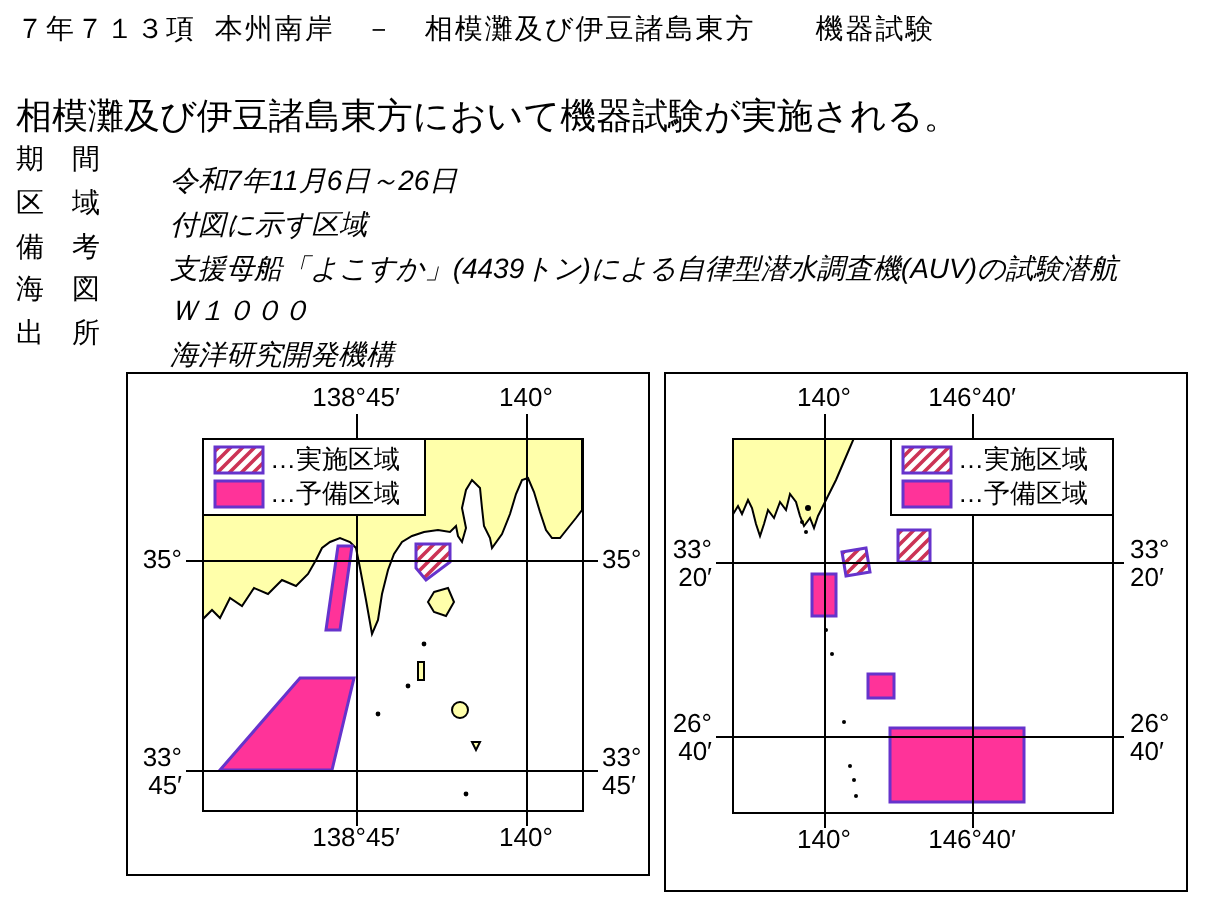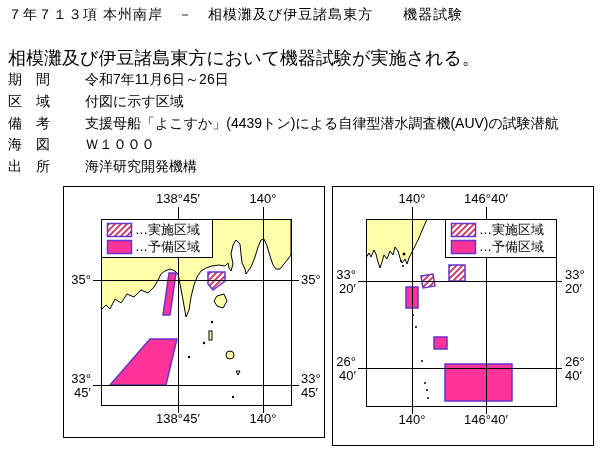--- a/index.html
+++ b/index.html
@@ -2,25 +2,25 @@
 <html><head>
 <meta charset="utf-8">
 <style>
   html,body{margin:0;padding:0;}
   body{
     width:609px;height:456px;position:relative;background:#ffffff;
     font-family:"Liberation Sans","DejaVu Sans",sans-serif;color:#000;
     overflow:hidden;
   }
   .abs{position:absolute;}
-  .title{left:8px;top:6px;font-size:14px;letter-spacing:1px;white-space:pre;}
+  .title{left:8px;top:6px;font-size:14px;letter-spacing:1px;white-space:pre;font-family:Liberation Mono, monospace;}
   .summary{left:8px;top:46px;font-size:18px;white-space:pre;}
   .frow{position:absolute;left:0;font-size:14px;white-space:pre;}
   .flabel{position:absolute;left:8px;top:0;}
-  .fvalue{position:absolute;left:85px;top:0;}
+  .fvalue{position:absolute;left:85px;top:11px;font-style:italic;}
   svg text{font-family:"Liberation Sans","DejaVu Sans",sans-serif;font-size:13px;fill:#000;}
   svg{display:block;}
 </style>
 </head>
 <body>
 
 <div class="abs title">７年７１３項 本州南岸　－　相模灘及び伊豆諸島東方　　機器試験</div>
 <div class="abs summary">相模灘及び伊豆諸島東方において機器試験が実施される。</div>
 
 <div class="frow" style="top:71px">

